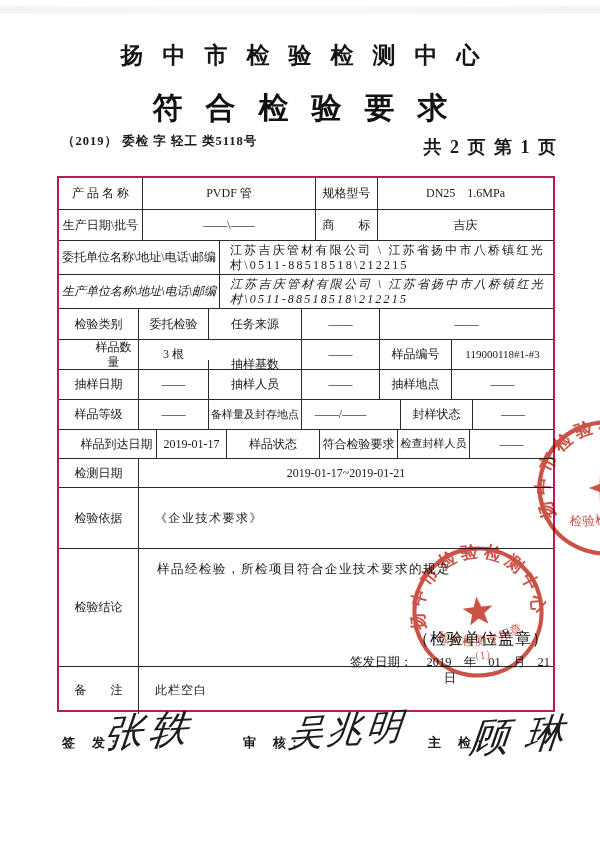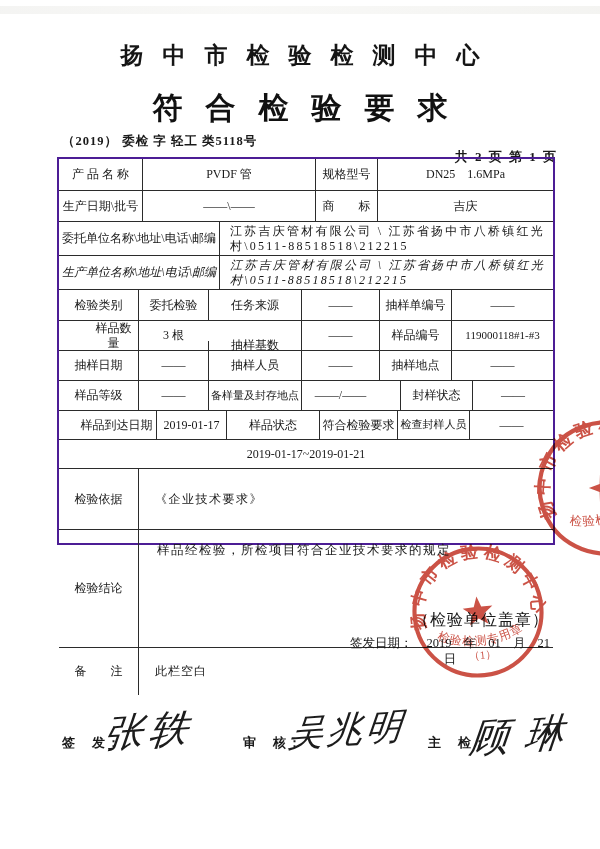--- a/index.html
+++ b/index.html
@@ -6,24 +6,24 @@
   body{width:600px;height:849px;background:#e9e9e9;font-family:"Liberation Serif",serif;}
   #page{position:relative;width:600px;height:849px;background:#ffffff;overflow:hidden;color:#1a1a1a;}
   #page::before{content:"";position:absolute;left:0;top:6px;width:100%;height:8px;
     background:linear-gradient(90deg,#f1f1ef, #f7f7f5 40%, #f1f1ee);opacity:.8;}
 
   .org-title{position:absolute;left:0;top:40px;width:600px;text-align:center;
     font-size:23px;font-weight:bold;letter-spacing:19px;text-indent:19px;color:#151515;}
   .report-title{position:absolute;left:0;top:88px;width:600px;text-align:center;
     font-size:30px;font-weight:bold;letter-spacing:23px;text-indent:23px;color:#111;}
   .ref-line{position:absolute;left:62px;top:133px;font-size:12.5px;font-weight:600;letter-spacing:1px;}
-  .page-info{position:absolute;right:42px;top:148px;font-size:13px;font-weight:600;letter-spacing:2px;}
+  .page-info{position:absolute;right:42px;top:135px;font-size:18px;font-weight:600;letter-spacing:2px;}
 
-  .sheet{position:absolute;left:57px;top:157px;width:498px;height:388px;
-    border:2px solid #4c1d95;box-sizing:border-box;background:transparent;}
+  .sheet{position:absolute;left:57px;top:176px;width:498px;height:536px;
+    border:2px solid #be185d;box-sizing:border-box;background:transparent;}
   .trow{display:flex;width:100%;box-sizing:border-box;border-top:1px solid #2b2b2b;}
   .trow:first-child{border-top:none;}
   .tcell{box-sizing:border-box;border-left:1px solid #2b2b2b;display:flex;
     align-items:center;justify-content:center;font-size:12px;color:#181818;
     text-align:center;line-height:1.25;padding:1px 2px;}
   .tcell:first-child{border-left:none;}
   .tcell.left{justify-content:flex-start;text-align:left;padding-left:16px;}
   .tcell.addr{justify-content:flex-start;text-align:justify;padding:2px 8px 2px 10px;
     letter-spacing:2.2px;line-height:15px;}
   .tcell.conc{position:relative;display:block;padding:0;}
@@ -76,21 +76,20 @@
     <div class="trow" style="height:34px;font-style:italic;">
       <div class="tcell" style="width:160px;">生产单位名称\地址\电话\邮编</div>
       <div class="tcell addr" style="flex:1;">江苏吉庆管材有限公司 \ 江苏省扬中市八桥镇红光村\0511-88518518\212215</div>
     </div>
 
     <div class="trow" style="height:31px;">
       <div class="tcell" style="width:79px;">检验类别</div>
       <div class="tcell" style="width:70px;">委托检验</div>
       <div class="tcell" style="width:93px;">任务来源</div>
       <div class="tcell" style="width:78px;">——</div>
-      <div class="tcell" style="width:72px;">抽样单编号</div>
       <div class="tcell" style="flex:1;">——</div>
     </div>
 
     <div class="trow" style="height:30px;">
       <div class="tcell" style="width:79px;padding-left:32px;">样品数量</div>
       <div class="tcell" style="width:70px;">3 根</div>
       <div class="tcell" style="width:93px;margin-top:20px;">抽样基数</div>
       <div class="tcell" style="width:78px;">——</div>
       <div class="tcell" style="width:72px;">样品编号</div>
       <div class="tcell" style="flex:1;font-size:11px;">119000118#1-#3</div>
@@ -117,20 +116,21 @@
     <div class="trow" style="height:29px;">
       <div class="tcell" style="width:79px;font-size:12px;margin-left:18px;">样品到达日期</div>
       <div class="tcell" style="width:70px;">2019-01-17</div>
       <div class="tcell" style="width:93px;">样品状态</div>
       <div class="tcell" style="width:78px;">符合检验要求</div>
       <div class="tcell" style="width:72px;font-size:11px;">检查封样人员</div>
       <div class="tcell" style="flex:1;">——</div>
     </div>
 
     <div class="trow" style="height:29px;">
+      <div class="tcell" style="width:79px;">检测日期</div>
       <div class="tcell" style="flex:1;">2019-01-17~2019-01-21</div>
     </div>
 
     <div class="trow" style="height:61px;">
       <div class="tcell" style="width:79px;">检验依据</div>
       <div class="tcell left" style="flex:1;letter-spacing:1.5px;">《企业技术要求》</div>
     </div>
 
     <div class="trow" style="height:118px;">
       <div class="tcell" style="width:79px;">检验结论</div>

